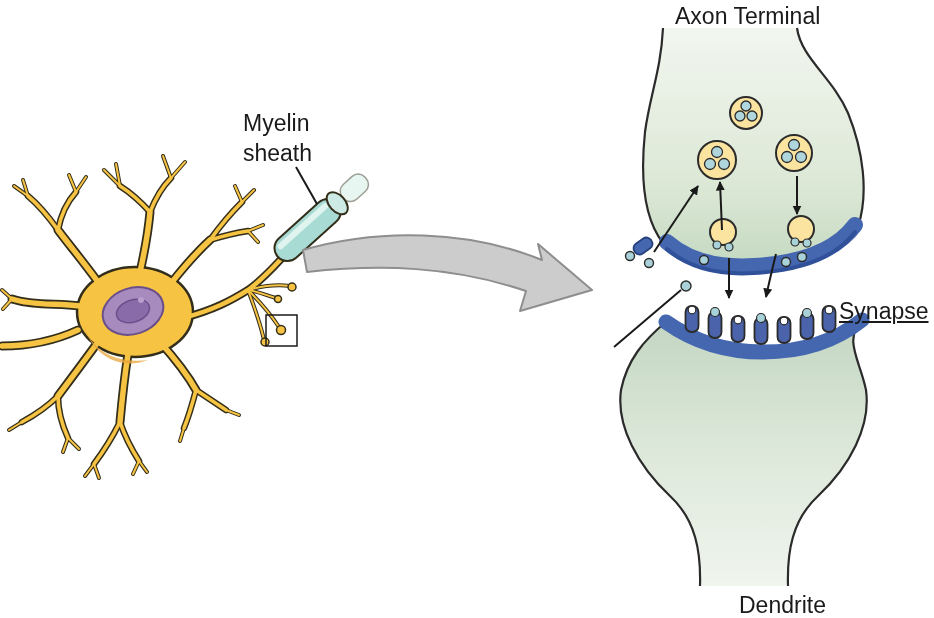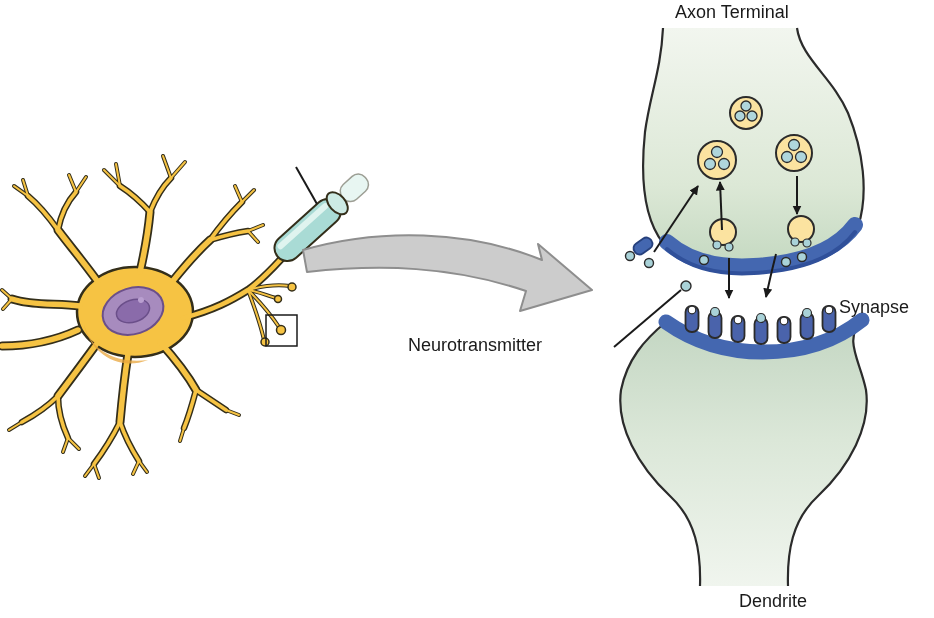--- a/index.html
+++ b/index.html
@@ -7,21 +7,21 @@
     position:relative;
     width:934px;height:618px;
     background:#ffffff;
     overflow:hidden;
     font-family:"Liberation Sans", sans-serif;
   }
   #diagram-svg{position:absolute;left:0;top:0;}
   .lbl{
     position:absolute;
     color:#1a1a1a;
-    font-size:18px;
+    font-size:23px;
     line-height:1.32;
     white-space:nowrap;
   }
   
   .neuron-stroke{stroke:#332e1a;}
   .neuron-yellow{stroke:#f6c343;}
 </style>
 </head>
 <body>
 
@@ -298,20 +298,23 @@
           <circle cx="829" cy="310" r="3.8" fill="#ffffff" stroke="#2b2b2b" stroke-width="1.2"></circle>
         </g>
       </g>
 
       <line x1="614" y1="347" x2="681" y2="290" stroke="#1a1a1a" stroke-width="2"></line>
     </g>
   </svg>
 
   <div class="lbl" style="left:675px;top:1px;">Axon Terminal</div>
 
-
-  <div class="lbl" style="left:408px;top:334px;">Neurotransmitter</div>
-
-  <div class="lbl" style="left:839px;top:296px;">Synapse</div>
+  <div class="lbl" style="left:243px;top:108px;">
+    <div>Myelin</div>
+    <div>sheath</div>
+  </div>
+
+
+  <div class="lbl" style="left:839px;top:296px;text-decoration:underline;">Synapse</div>
 
   <div class="lbl" style="left:703px;top:590px;margin-left:36px;">Dendrite</div>
 
 </div>
 
 </body></html>

